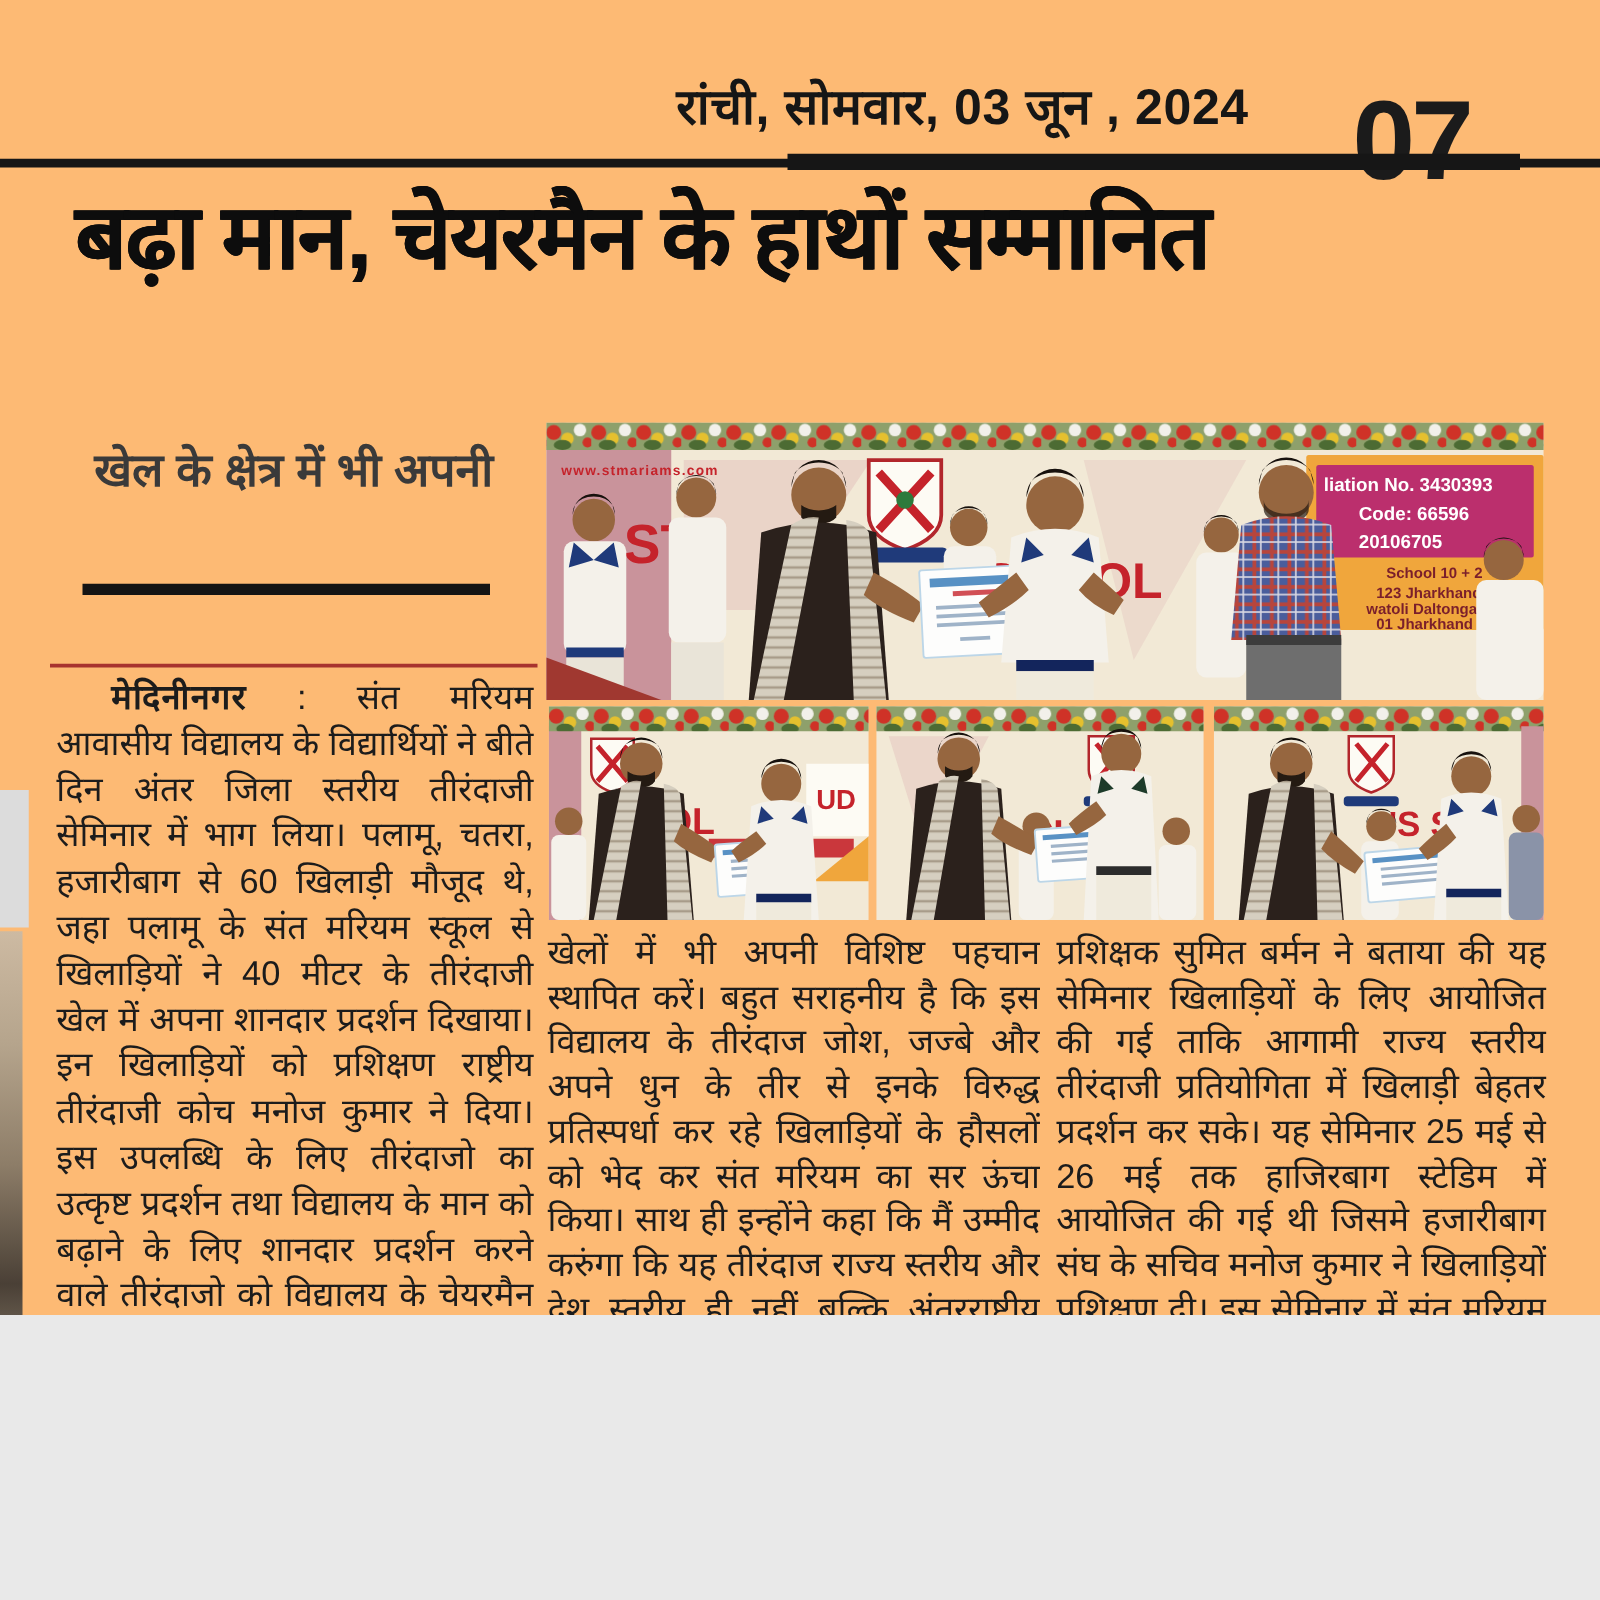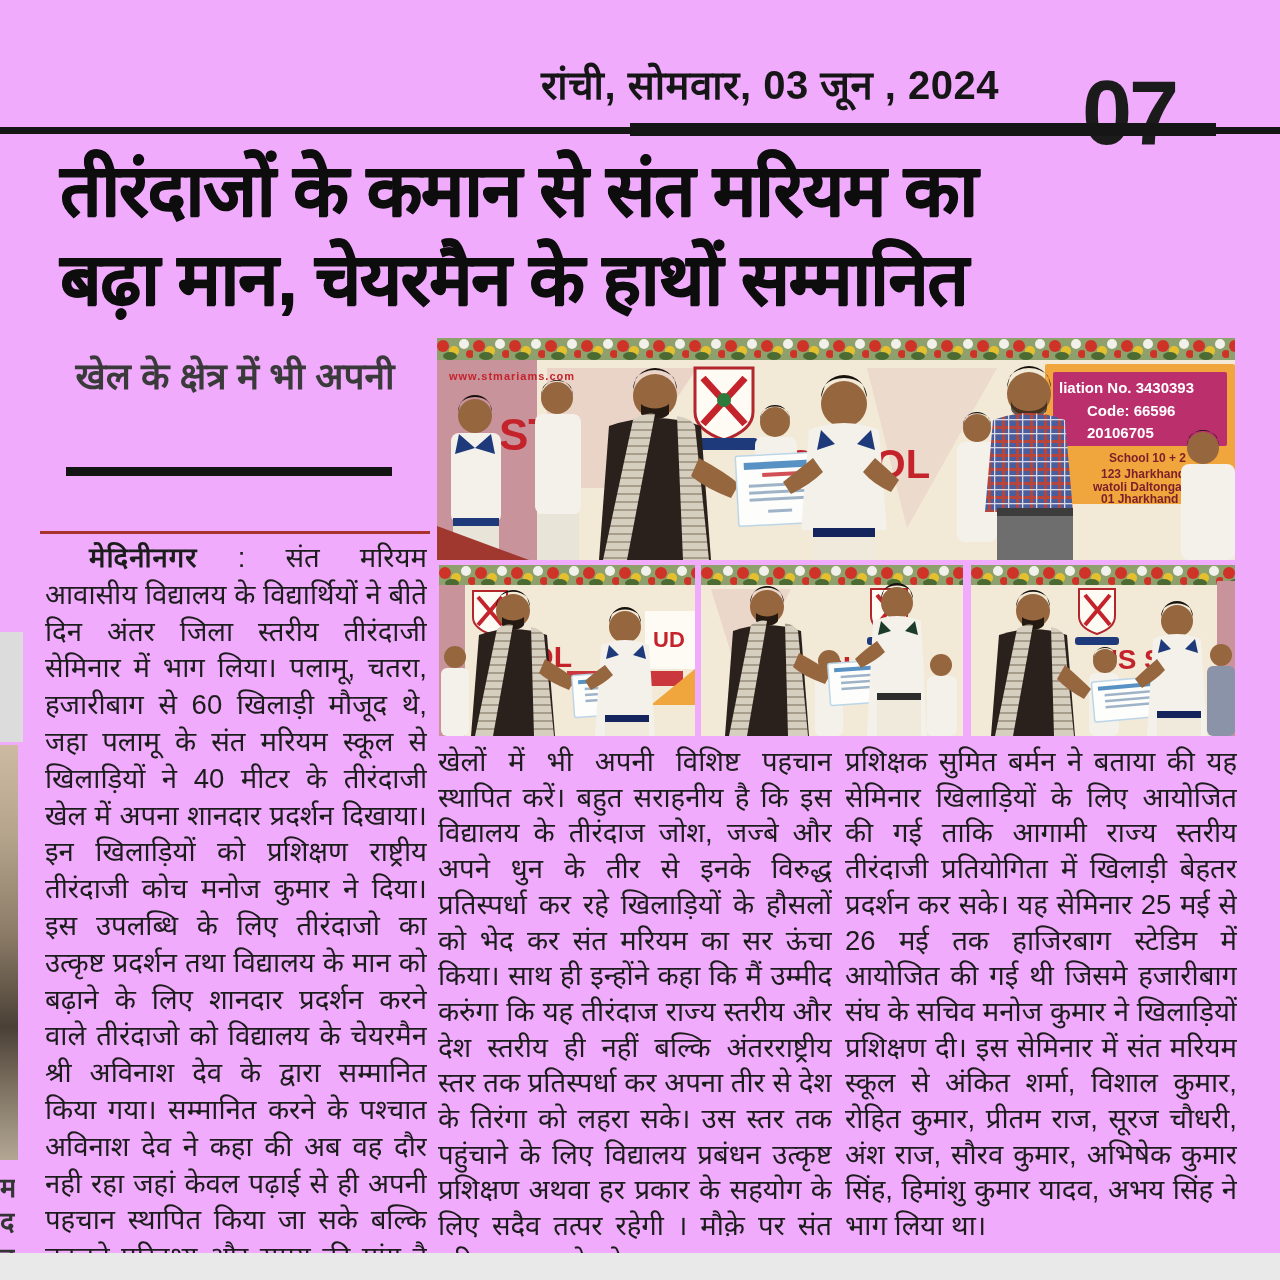--- a/index.html
+++ b/index.html
@@ -1,16 +1,16 @@
 <!DOCTYPE html>
 <html><head>
 <meta charset="utf-8">
 <style>
   html,body{margin:0;padding:0;background:#e9e9e9;}
-  .page{position:relative;width:1280px;height:1253px;background:#f0abfc;overflow:hidden;
+  .page{position:relative;width:1280px;height:1052px;background:#fdba74;overflow:hidden;
         font-family:"Liberation Sans",sans-serif;color:#1c1c1c;}
 
   
   .dateline{position:absolute;left:520px;top:56px;width:500px;text-align:center;
             font-size:40px;font-weight:bold;color:#161616;letter-spacing:.5px;}
   .pageno{position:absolute;left:1082px;top:26px;font-size:90px;font-weight:800;
           color:#1b1b1b;letter-spacing:-3px;margin-top:36px;}
   .rule-main{position:absolute;left:0;top:127px;width:1280px;height:7px;background:#161616;}
   .rule-main-right{position:absolute;left:630px;top:123px;width:586px;height:13px;background:#161616;}
 
@@ -86,21 +86,20 @@
       </pattern>
     </defs>
   </svg>
 
   <div class="dateline">रांची, सोमवार, 03 जून , 2024</div>
   <div class="pageno">07</div>
   <div class="rule-main"></div>
   <div class="rule-main-right"></div>
 
   <div class="headline">
-    <div>तीरंदाजों के कमान से संत मरियम का</div>
     <div>बढ़ा मान, चेयरमैन के हाथों सम्मानित</div>
   </div>
 
   <div class="standfirst">
     <div>खेल के क्षेत्र में भी अपनी</div>
   </div>
   <div class="sub-rule"></div>
   <div class="byline-rule"></div>
 
   <div class="bodycol col1"><span class="indent"></span><span class="lead">मेदिनीनगर</span><span> : संत मरियम आवासीय विद्यालय के विद्यार्थियों ने बीते दिन अंतर जिला स्तरीय तीरंदाजी सेमिनार में भाग लिया। पलामू, चतरा, हजारीबाग से 60  खिलाड़ी मौजूद थे, जहा पलामू के संत मरियम स्कूल से खिलाड़ियों ने 40 मीटर के तीरंदाजी खेल में अपना शानदार प्रदर्शन दिखाया। इन खिलाड़ियों को प्रशिक्षण राष्ट्रीय तीरंदाजी कोच मनोज कुमार ने दिया।  इस उपलब्धि के लिए तीरंदाजो का उत्कृष्ट प्रदर्शन तथा विद्यालय के मान को बढ़ाने के लिए शानदार प्रदर्शन करने वाले तीरंदाजो को विद्यालय के चेयरमैन श्री अविनाश देव के द्वारा सम्मानित किया गया। सम्मानित करने के पश्चात अविनाश देव ने कहा की अब वह दौर नही रहा जहां केवल पढ़ाई से ही अपनी पहचान स्थापित किया जा सके बल्कि बदलते परिदृश्य और समय की मांग है की बच्चें पढ़ाई के अलावा विभिन्न</span></div>

